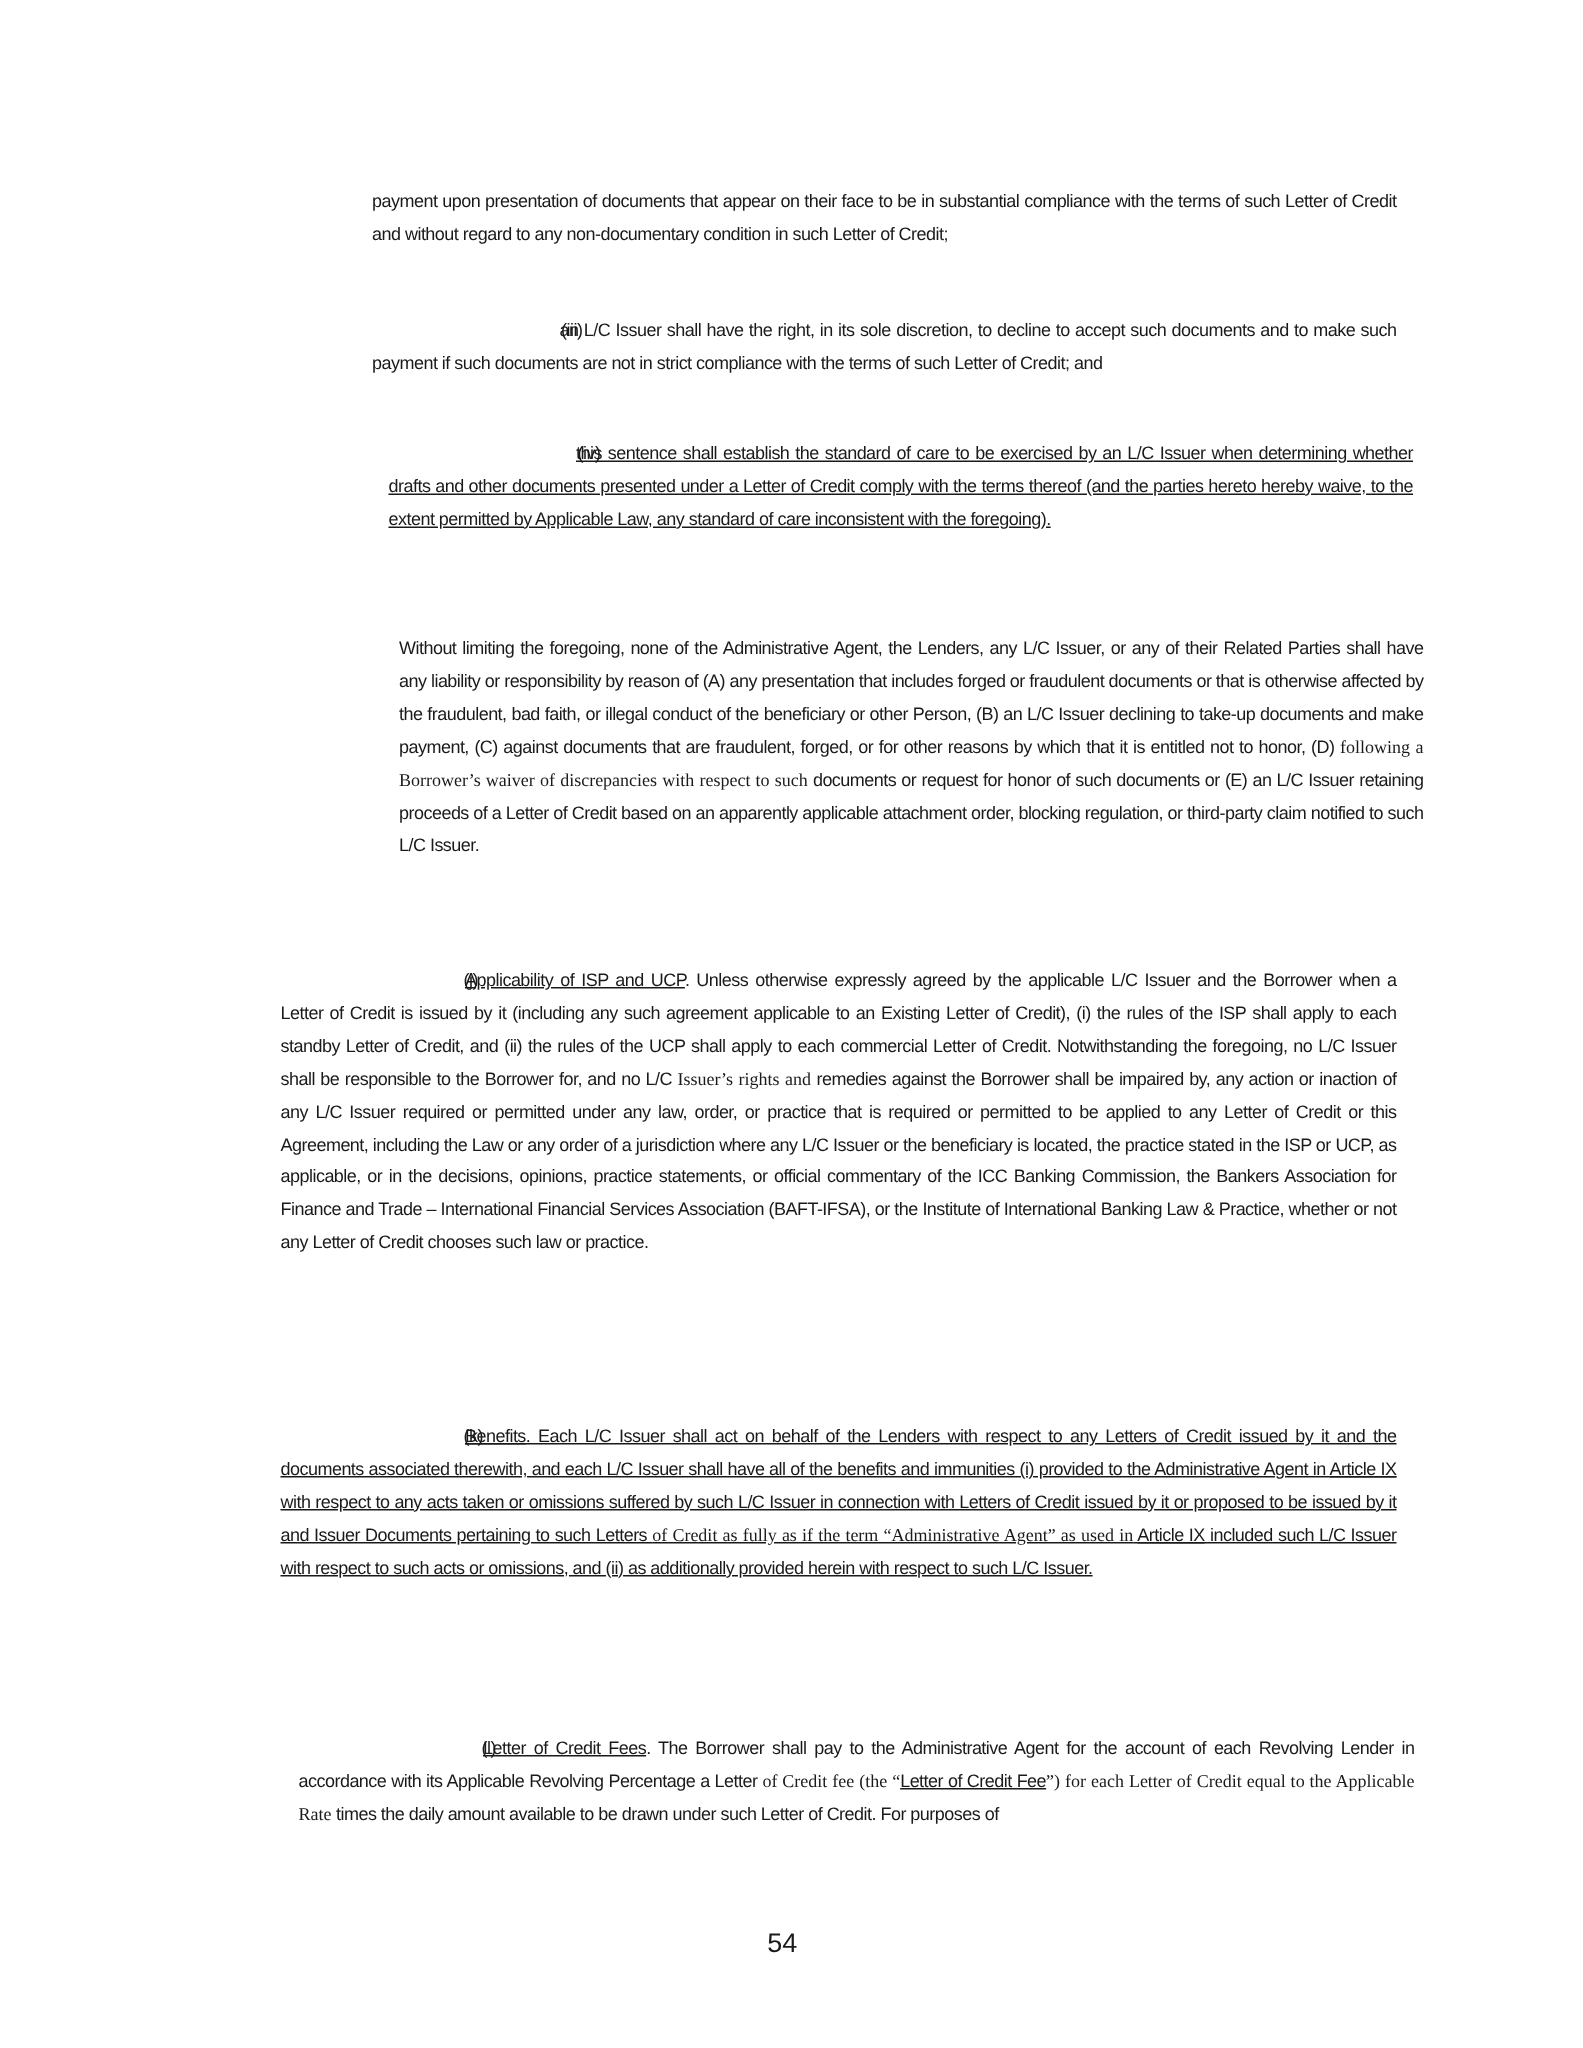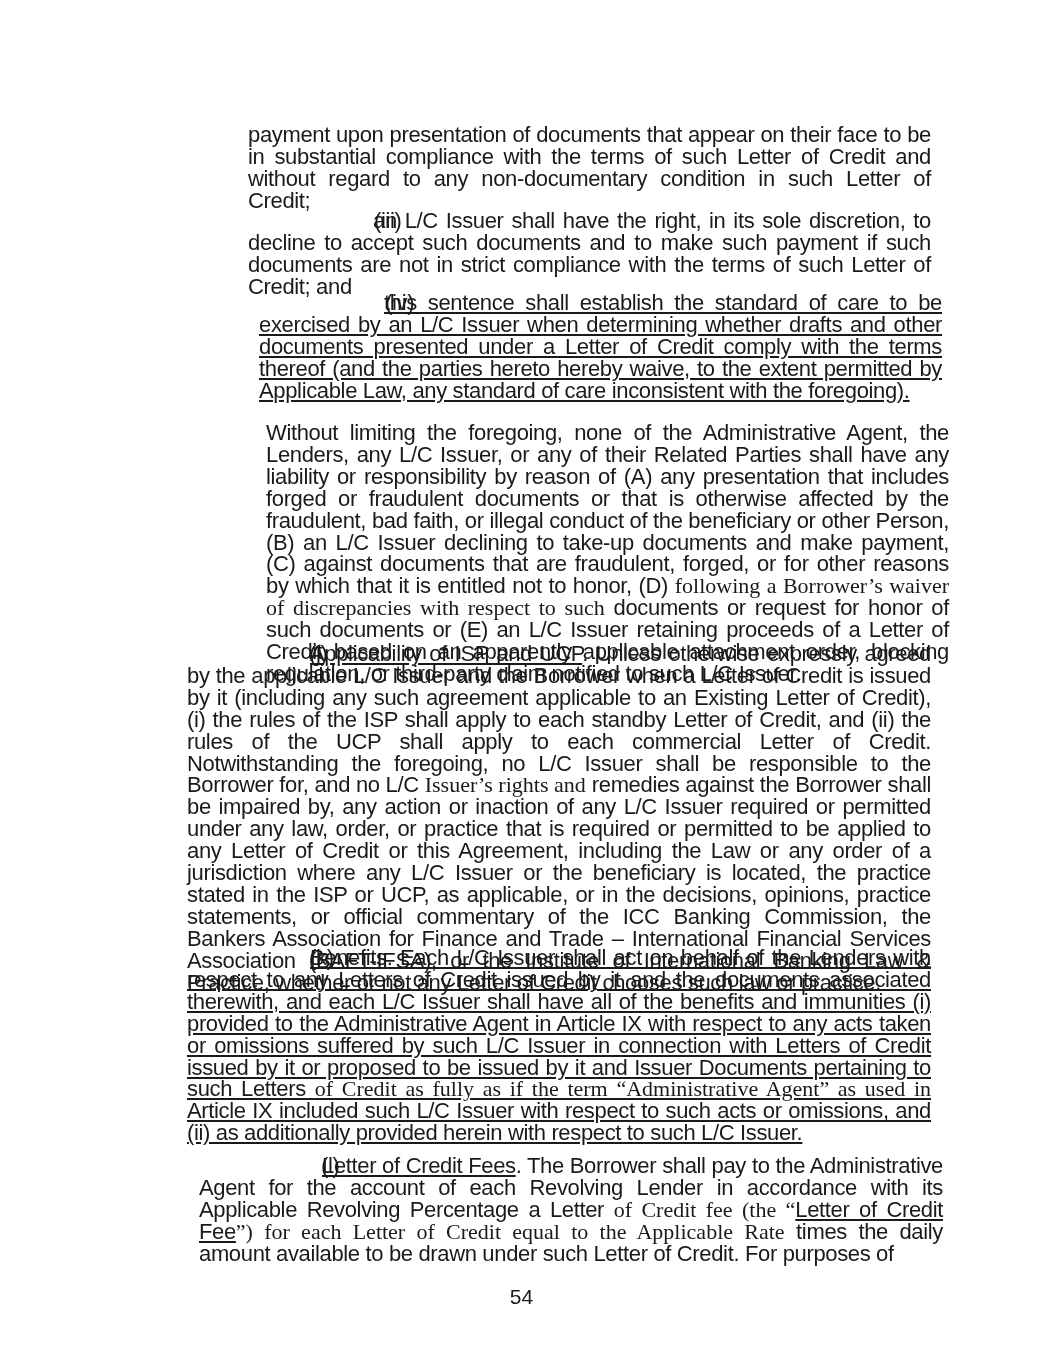--- a/index.html
+++ b/index.html
@@ -3,34 +3,34 @@
   <meta charset="utf-8">
   <style>
     html, body { margin: 0; padding: 0; background: #ffffff; }
     body {
       width: 1055px; height: 1365px; position: relative; overflow: hidden;
       font-family: "Liberation Sans", sans-serif; color: #1a1a1a;
     }
     .page { position: absolute; left: 0; top: 0; width: 1055px; height: 1365px; background: #fff; }
     .para {
       position: absolute;
-      font-size: 22px;
+      font-size: 12px;
       line-height: 21.9px;
       text-align: justify;
       letter-spacing: -0.35px;
       word-spacing: 0px;
     }
     .indent { left: 248px; width: 683px; }
     .full { left: 187px; width: 744px; }
     .num { display: inline-block; }
     .u { text-decoration: underline; }
     .serif { font-family: "Liberation Serif", serif; letter-spacing: 0; }
     .pg {
       position: absolute; top: 1285px; left: 0; width: 1043px; text-align: center;
-      font-size: 21px; color: #1a1a1a;
+      font-size: 18px; color: #1a1a1a;
     }
   </style>
 </head>
 <body>
 
 <div class="page">
 
   <p class="para indent" style="top:124px; margin:0;">
     <span>payment upon presentation of documents that appear on their face to be in substantial compliance with the terms of such Letter of Credit and without regard to any non-documentary condition in such Letter of Credit;</span>
   </p>

